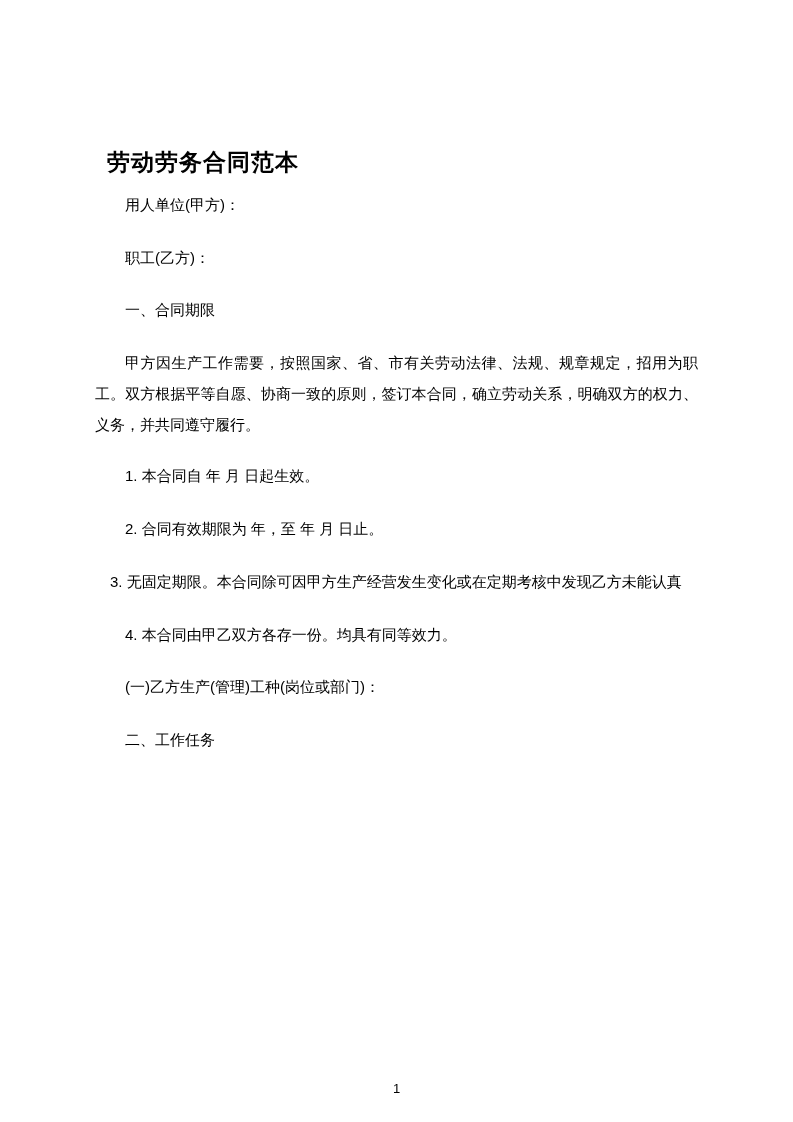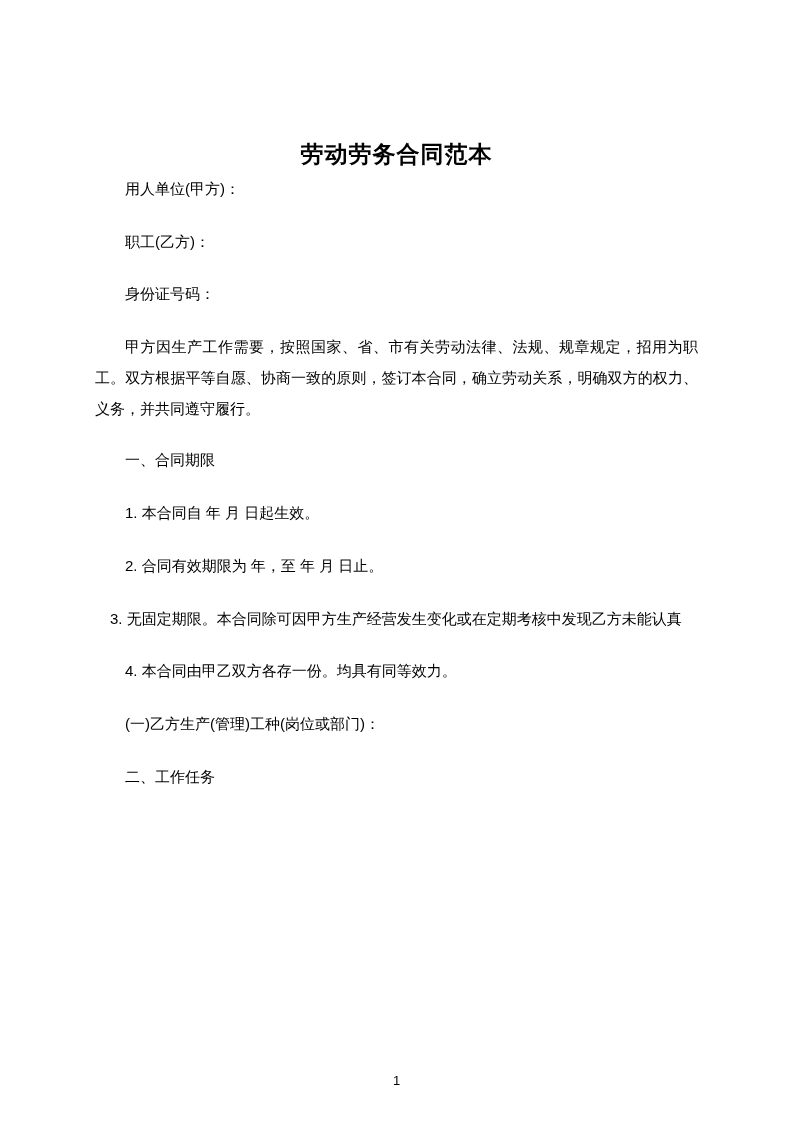--- a/index.html
+++ b/index.html
@@ -16,25 +16,25 @@
     overflow: hidden;
   }
   .page {
     width: 793px;
     height: 1122px;
     box-sizing: border-box;
     padding: 0 95px;
     position: relative;
   }
   .doc-title {
-    text-align: center;
+    text-align: left;
     font-size: 23px;
     font-weight: bold;
     letter-spacing: 1px;
-    margin: 4px;
+    margin: 12px;
     padding-top: 136px;
     line-height: 1.3;
   }
   .body-block {
   }
   p.para {
     font-size: 15px;
     line-height: 2.05;
     margin: 0 0 22px 0;
     text-align: justify;
@@ -62,23 +62,22 @@
 </head>
 <body>
 
 <div class="page">
 
   <h1 class="doc-title">劳动劳务合同范本</h1>
 
   <div class="body-block">
     <p class="para indent1">用人单位(甲方)：</p>
     <p class="para indent1">职工(乙方)：</p>
-    <p class="para indent1">身份证号码：</p>
+    <p class="para indent1">一、合同期限</p>
     <p class="para indent1 flow">甲方因生产工作需要，按照国家、省、市有关劳动法律、法规、规章规定，招用为职工。双方根据平等自愿、协商一致的原则，签订本合同，确立劳动关系，明确双方的权力、义务，并共同遵守履行。</p>
-    <p class="para indent1">一、合同期限</p>
     <p class="para indent1">1. 本合同自  年  月  日起生效。</p>
     <p class="para indent1">2. 合同有效期限为  年，至  年  月  日止。</p>
     <p class="para indent-half">3. 无固定期限。本合同除可因甲方生产经营发生变化或在定期考核中发现乙方未能认真</p>
     <p class="para indent1">4. 本合同由甲乙双方各存一份。均具有同等效力。</p>
     <p class="para indent1">(一)乙方生产(管理)工种(岗位或部门)：</p>
     <p class="para indent1">二、工作任务</p>
   </div>
 
   <div class="page-number">1</div>
 </div>

